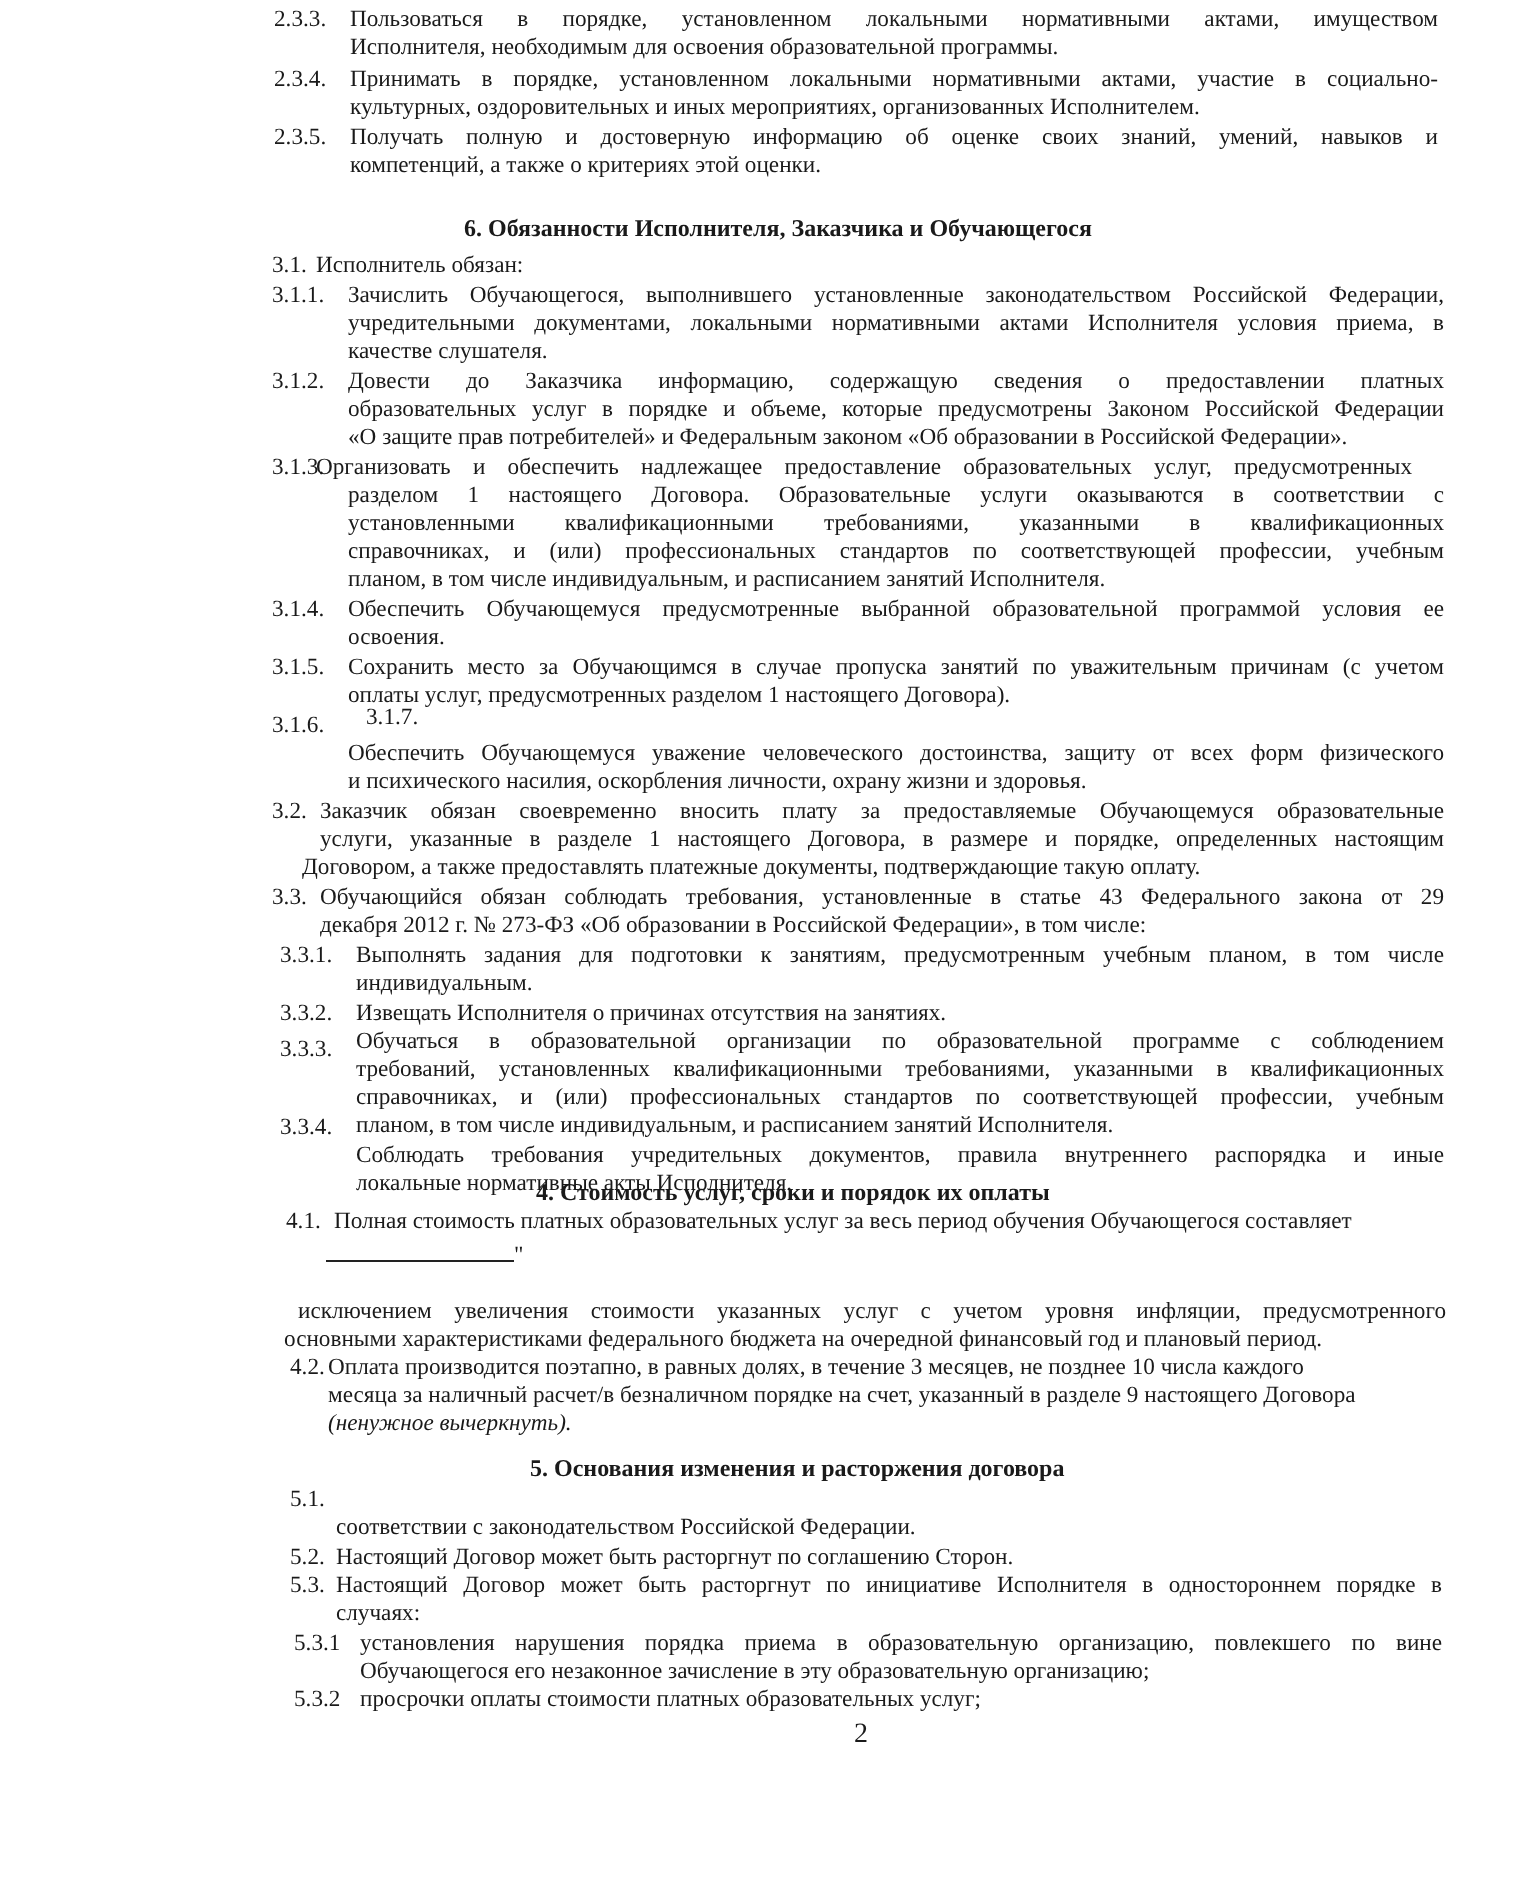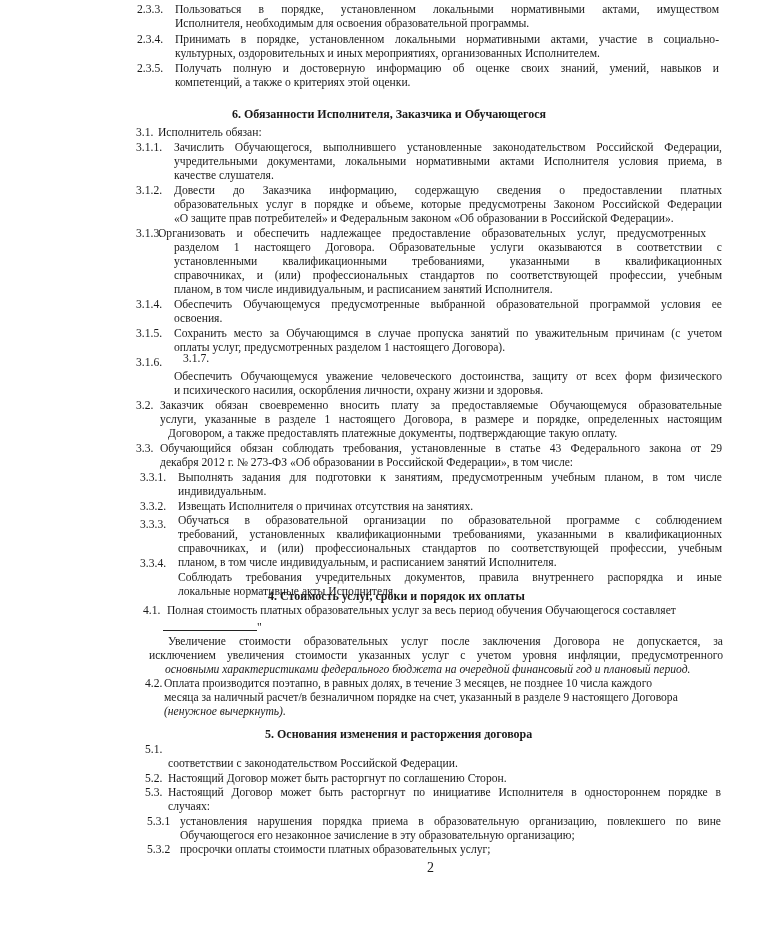--- a/index.html
+++ b/index.html
@@ -62,21 +62,21 @@
 
   <div class="txt" style="left:136px;top:356px;">3.1.6.</div>
 
   <div class="txt" style="left:136px;top:352px;margin-left:47px;">3.1.7.</div>
   <div class="txt just" style="left:174px;top:370px;width:548px;">Обеспечить Обучающемуся уважение человеческого достоинства, защиту от всех форм физического</div>
   <div class="txt" style="left:174px;top:384px;">и психического насилия, оскорбления личности, охрану жизни и здоровья.</div>
 
   <div class="txt" style="left:136px;top:399px;">3.2.</div>
   <div class="txt just" style="left:160px;top:399px;width:562px;">Заказчик обязан своевременно вносить плату за предоставляемые Обучающемуся образовательные</div>
   <div class="txt just" style="left:160px;top:413px;width:562px;">услуги, указанные в разделе 1 настоящего Договора, в размере и порядке, определенных настоящим</div>
-  <div class="txt" style="left:168px;top:427px;">Договором, а также предоставлять платежные документы, подтверждающие такую оплату.</div>
+  <div class="txt" style="left:151px;top:427px;">Договором, а также предоставлять платежные документы, подтверждающие такую оплату.</div>
 
   <div class="txt" style="left:136px;top:442px;">3.3.</div>
   <div class="txt just" style="left:160px;top:442px;width:562px;">Обучающийся обязан соблюдать требования, установленные в статье 43 Федерального закона от 29</div>
   <div class="txt" style="left:160px;top:456px;">декабря 2012 г. № 273-ФЗ «Об образовании в Российской Федерации», в том числе:</div>
 
   <div class="txt" style="left:140px;top:471px;">3.3.1.</div>
   <div class="txt just" style="left:178px;top:471px;width:544px;">Выполнять задания для подготовки к занятиям, предусмотренным учебным планом, в том числе</div>
   <div class="txt" style="left:178px;top:485px;">индивидуальным.</div>
 
   <div class="txt" style="left:140px;top:500px;">3.3.2.</div>
@@ -93,23 +93,22 @@
   <div class="txt" style="left:178px;top:585px;">локальные нормативные акты Исполнителя.</div>
 
   <div class="h" style="left:268px;top:589px;">4.  Стоимость услуг, сроки и порядок их оплаты</div>
 
   <div class="txt" style="left:143px;top:604px;">4.1.</div>
   <div class="txt" style="left:167px;top:604px;">Полная стоимость платных образовательных услуг за весь период обучения Обучающегося составляет</div>
   <div class="txt" style="left:163px;top:620px;">
     <span class="blank"></span><span>"</span>
   </div>
 
-  <div class="txt just" style="left:158px;top:635px;width:565px;text-indent:10px;">Увеличение стоимости образовательных услуг после заключения Договора не допускается, за</div>
   <div class="txt just" style="left:149px;top:649px;width:574px;">исключением увеличения  стоимости  указанных услуг с учетом уровня инфляции, предусмотренного</div>
-  <div class="txt" style="left:165px;top:663px;font-style:italic;">основными характеристиками федерального бюджета на  очередной  финансовый год и плановый период.</div>
+  <div class="txt" style="left:142px;top:663px;">основными характеристиками федерального бюджета на  очередной  финансовый год и плановый период.</div>
 
   <div class="txt" style="left:145px;top:677px;">4.2.</div>
   <div class="txt" style="left:164px;top:677px;">Оплата производится поэтапно, в равных долях,  в течение 3  месяцев,  не позднее 10 числа каждого</div>
   <div class="txt" style="left:164px;top:691px;">месяца за наличный расчет/в безналичном порядке на счет, указанный в разделе 9 настоящего Договора</div>
   <div class="txt it" style="left:164px;top:705px;">(ненужное вычеркнуть).</div>
 
   <div class="h" style="left:265px;top:727px;">5. Основания изменения и расторжения договора</div>
 
   <div class="txt" style="left:145px;top:743px;">5.1.</div>
   <div class="txt" style="left:168px;top:757px;">соответствии с законодательством Российской Федерации.</div>

